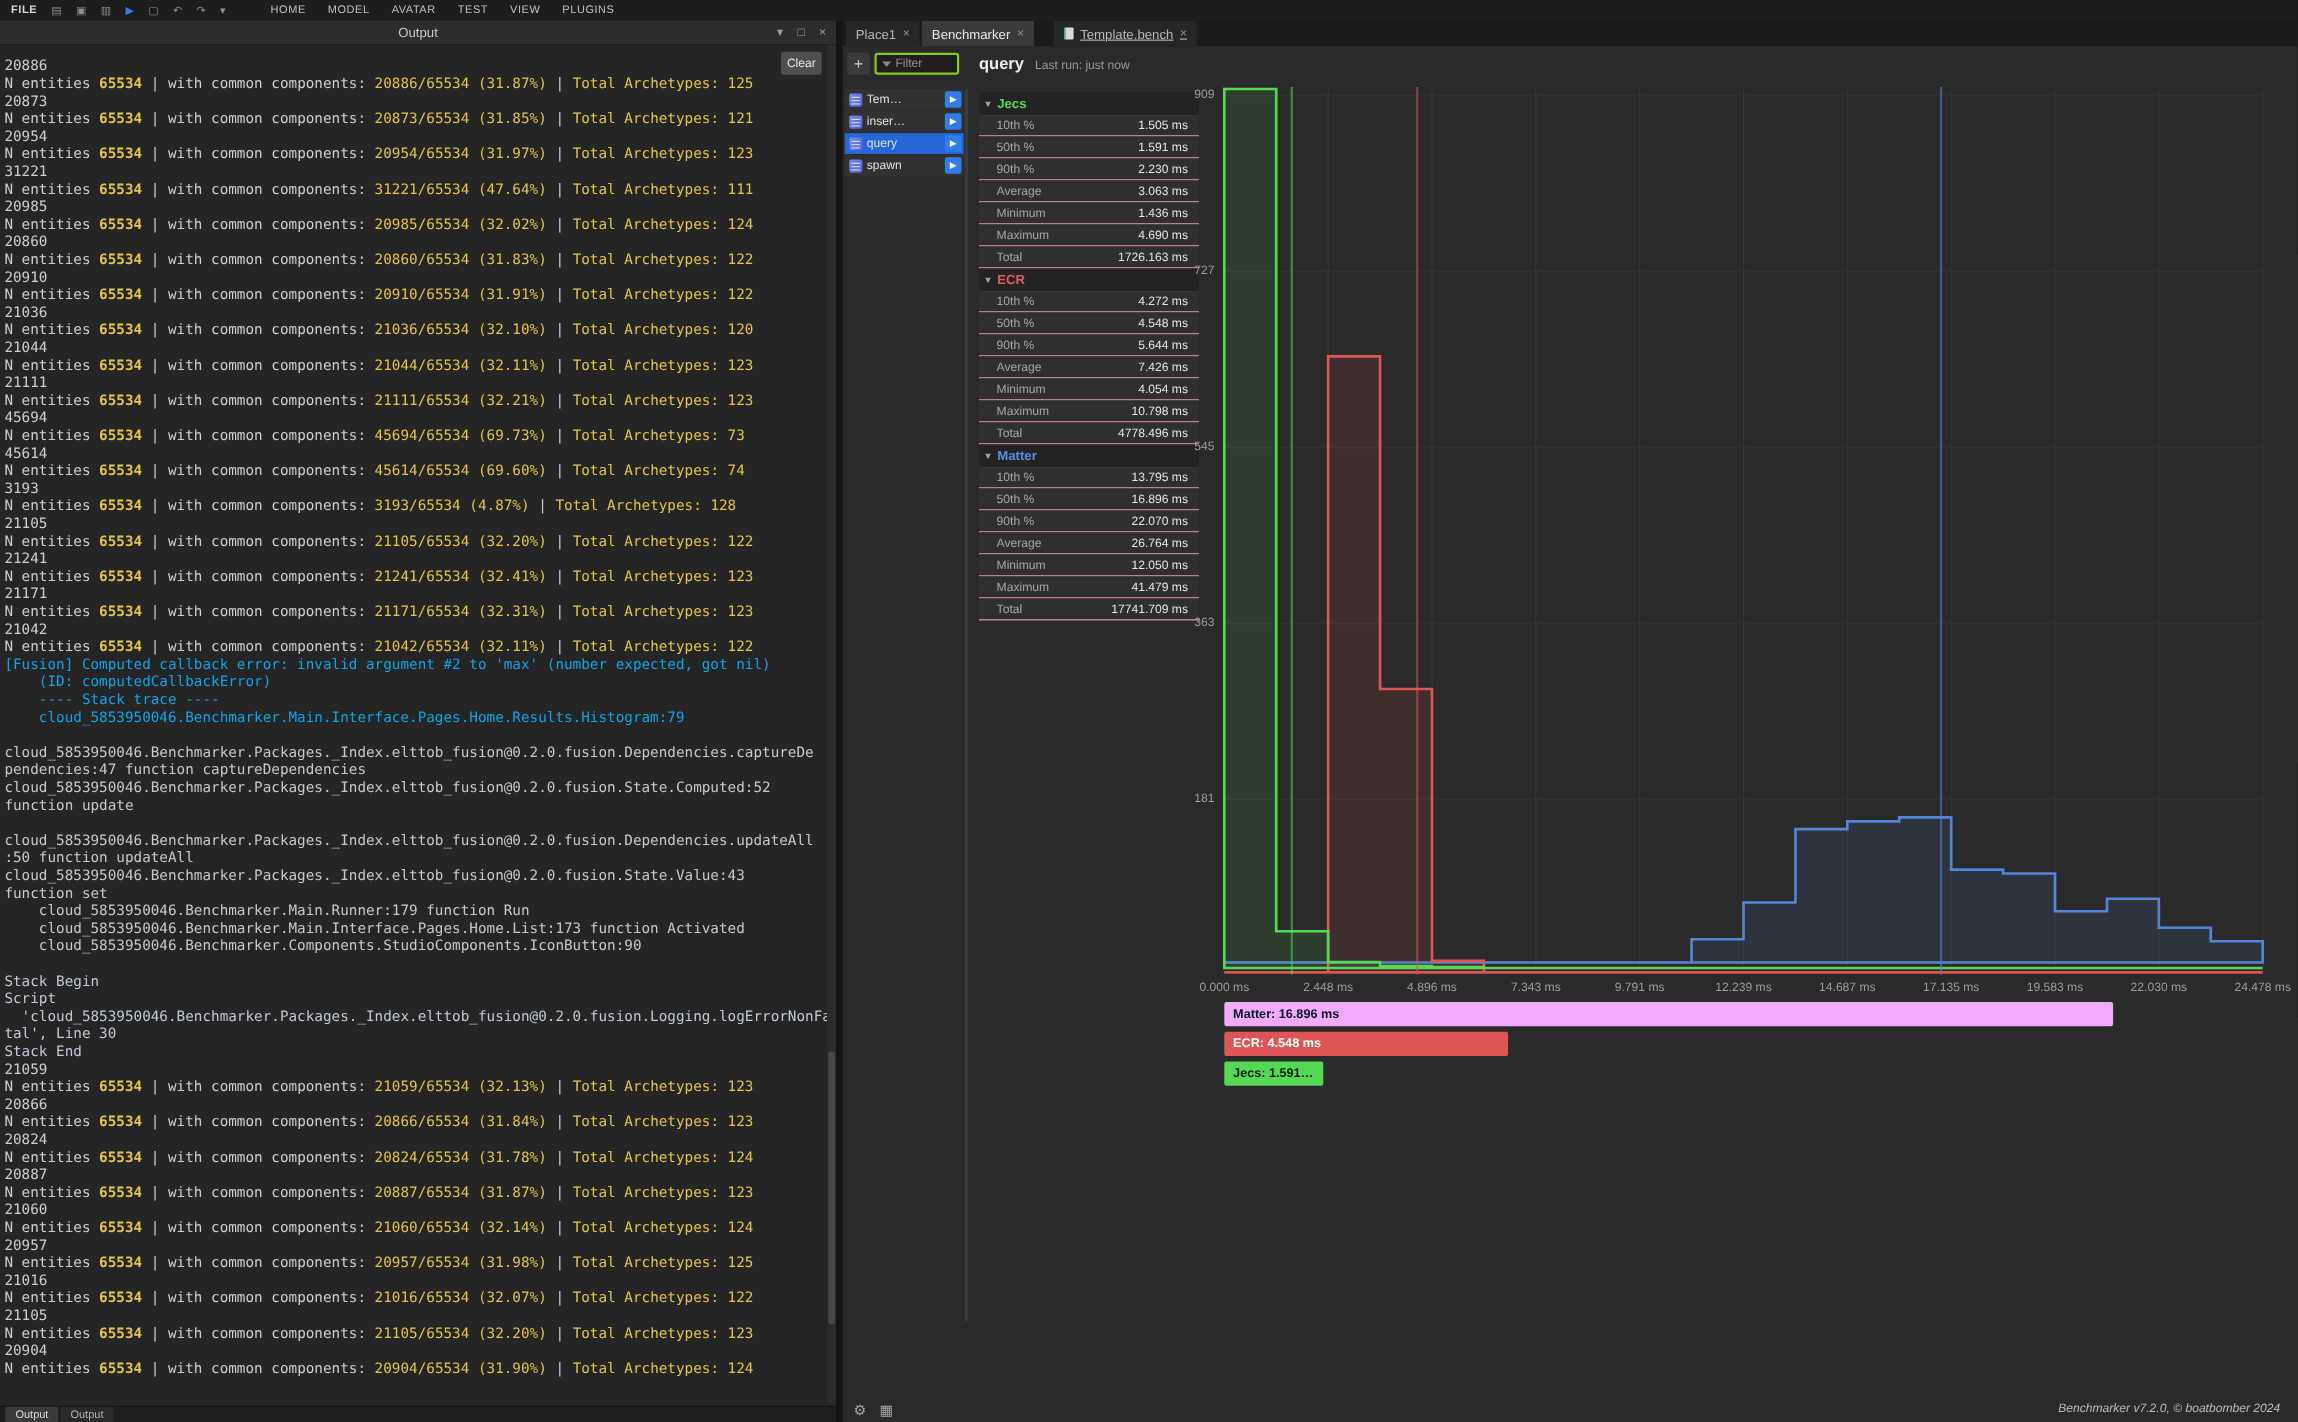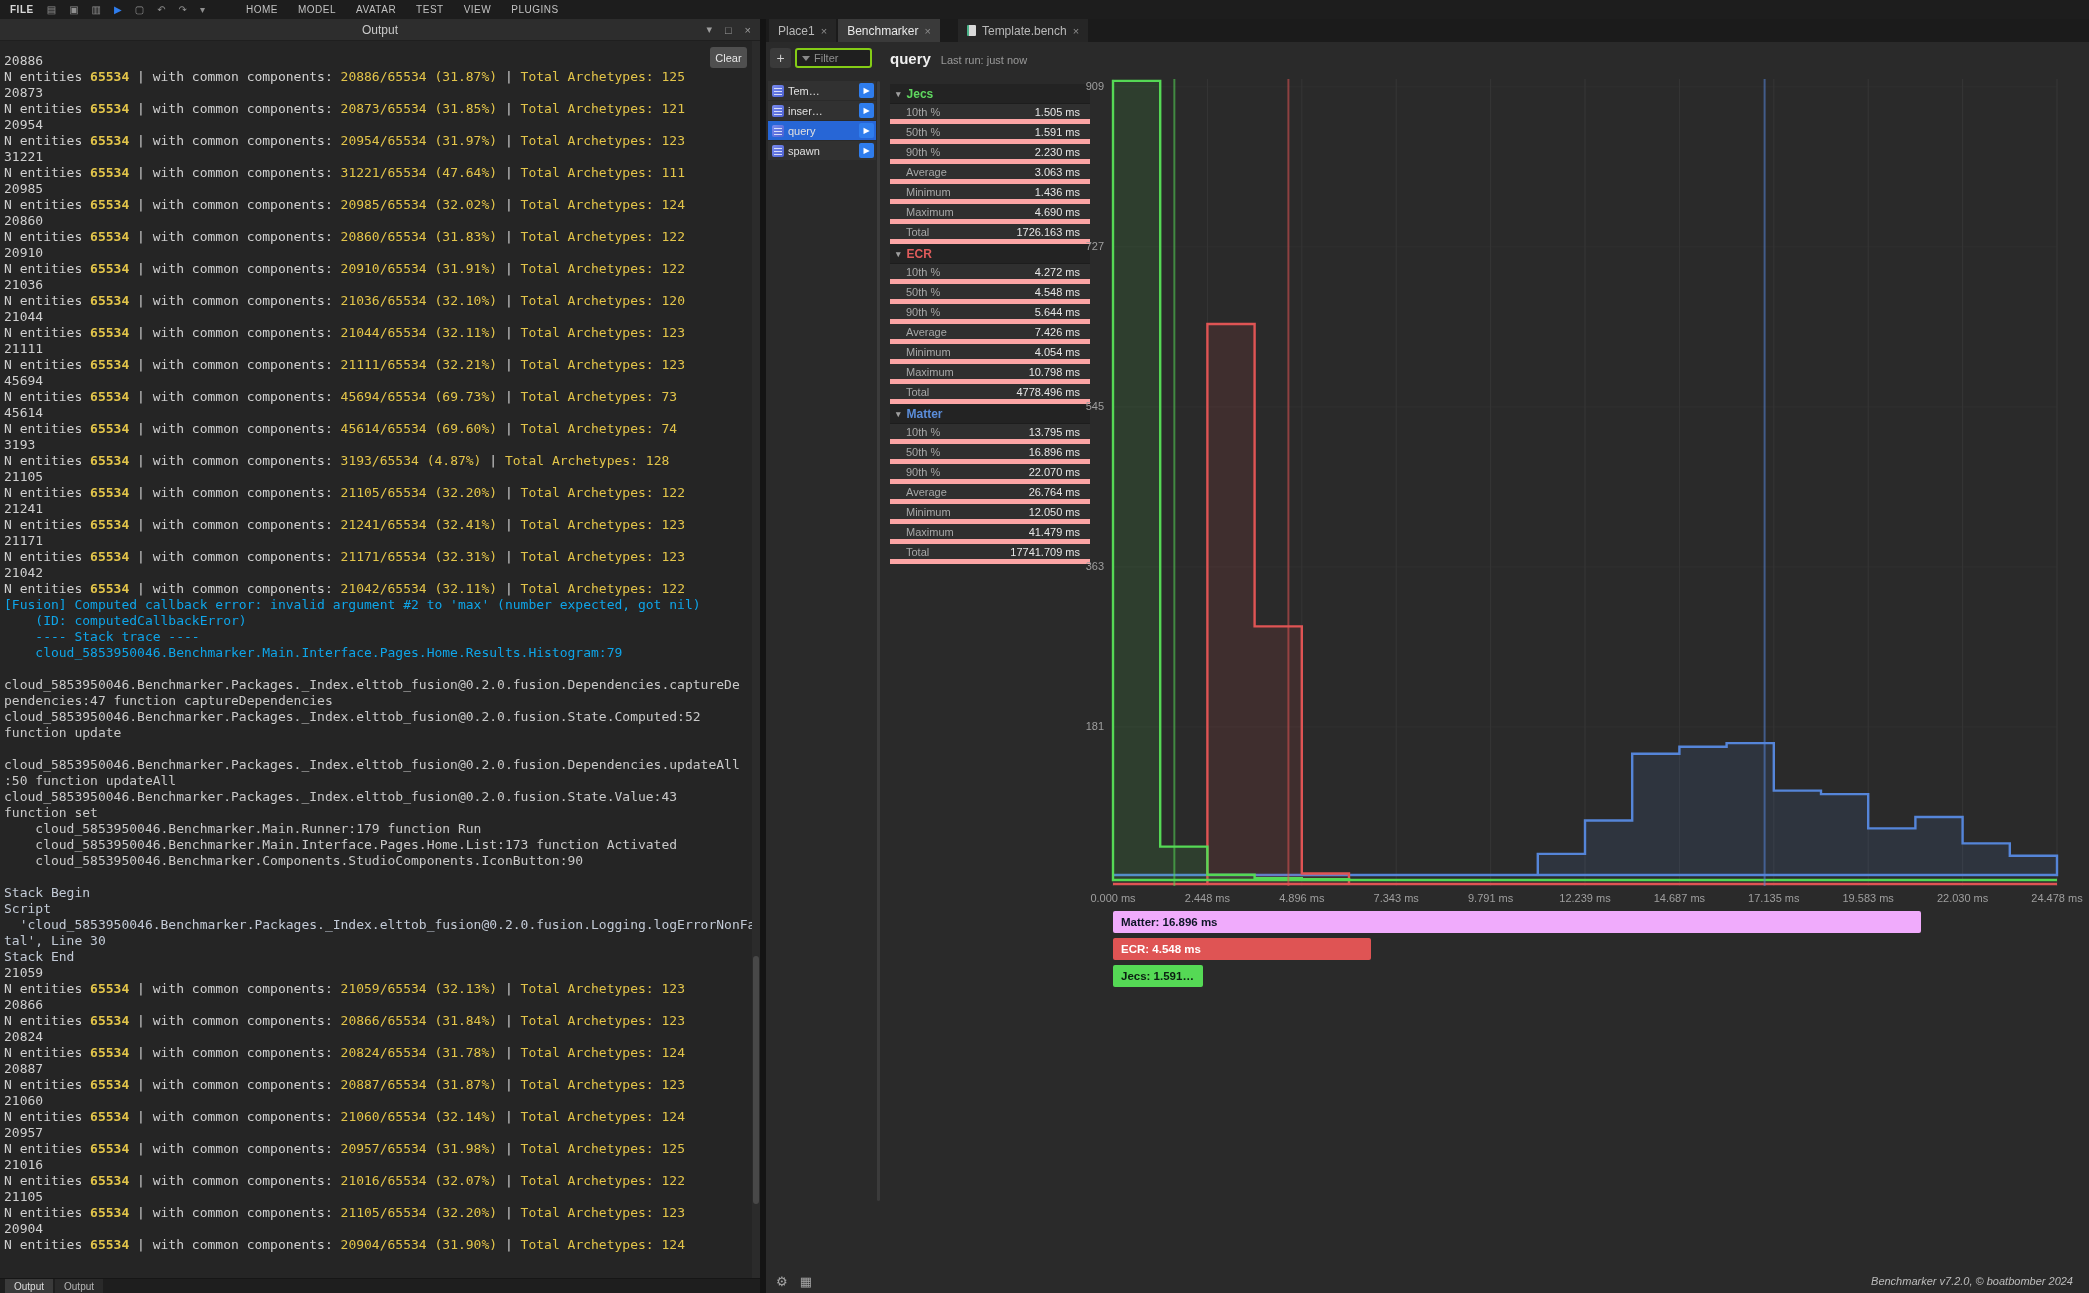--- a/index.html
+++ b/index.html
@@ -40,21 +40,21 @@
                border-top:1px solid #161616; }
   .dock-tab { padding:0 9px; display:flex; align-items:center; background:#2a2a2a; }
   .dock-tab.active { background:#3a3a3a; color:#dddddd; }
 
   
   #bench-panel { position:absolute; left:766px; top:19px; width:1323px; height:1274px; background:#2a2a2a; }
   #tabstrip { position:absolute; top:0; left:0; right:0; height:23px; background:#1b1b1b;
               display:flex; align-items:stretch; gap:2px; padding-left:3px; }
   .tab { display:flex; align-items:center; gap:6px; padding:0 9px; font-size:12px; color:#b9b9b9; background:#262626; }
   .tab.active { background:#3a3a3a; color:#e9e9e9; }
-  .tab.gap { margin-left:16px; }
+  .tab.gap { margin-left:16px;text-decoration:underline; }
   .tab .close { color:#8d8d8d; font-size:11px; }
   .tab-icon { width:9px; height:11px; background:#d9d9d9; border-left:2px solid #49b389; border-radius:1px; }
 
   #run-header { position:absolute; left:124px; top:31px; height:22px; display:flex; align-items:baseline; gap:10px; }
   #run-title { font-size:15px; font-weight:bold; color:#efefef; }
   #run-sub { font-size:11px; color:#9a9a9a; }
 
   #add-btn { position:absolute; left:4px; top:29px; width:21px; height:20px; background:#3a3a3a; color:#cfcfcf;
              font-size:14px; border:none; border-radius:3px; cursor:pointer; }
   #filter-box { position:absolute; left:29px; top:29px; width:77px; height:20px; background:#1f1f1f;
@@ -75,21 +75,21 @@
                         background:#ffffff; box-shadow:0 3px 0 #ffffff, 0 6px 0 #ffffff; opacity:.75; }
   .bi-label { flex:1; font-size:11px; color:#e0e0e0; overflow:hidden; white-space:nowrap; }
   .play-btn { width:15px; height:15px; background:#2f7ded; border-radius:2px; color:#ffffff; font-size:8px;
               display:flex; align-items:center; justify-content:center; flex:none; }
   #bench-scroll { position:absolute; left:111px; top:62px; width:3px; height:1120px; background:#3b3b3b; border-radius:2px; }
 
   #stats-col { position:absolute; left:124px; top:65px; width:200px; }
   .stats-header { height:20px; background:#232323; display:flex; align-items:center; gap:6px; padding:0 6px;
                   font-size:12px; font-weight:bold; border-bottom:1px solid #1d1d1d; cursor:pointer; }
   .stats-header .chev { font-size:9px; color:#9f9f9f; }
-  .stats-row { height:20px; background:#2f2f2f; border-bottom:5px solid #fca5a5; display:flex;
+  .stats-row { height:20px; background:#2f2f2f; border-bottom:1px solid #fca5a5; display:flex;
                align-items:center; justify-content:space-between; padding:0 10px 0 16px; font-size:11px; }
   .stats-row .lbl { color:#a8a8a8; }
   .stats-row .val { color:#e6e6e6; }
 
   #chart-svg { position:absolute; left:340px; top:56px; }
   .y-tick { position:absolute; left:290px; width:48px; text-align:right; font-size:11px; color:#9f9f9f; }
   .x-tick { position:absolute; top:873px; width:90px; text-align:center; font-size:11px; color:#9f9f9f; }
   #legend { position:absolute; left:347px; top:892px; width:960px; }
   .legend-bar { height:22px; border-radius:2px; margin-bottom:5px; display:flex; align-items:center;
                 padding:0 8px; font-size:11.5px; font-weight:bold; white-space:nowrap; overflow:hidden;

